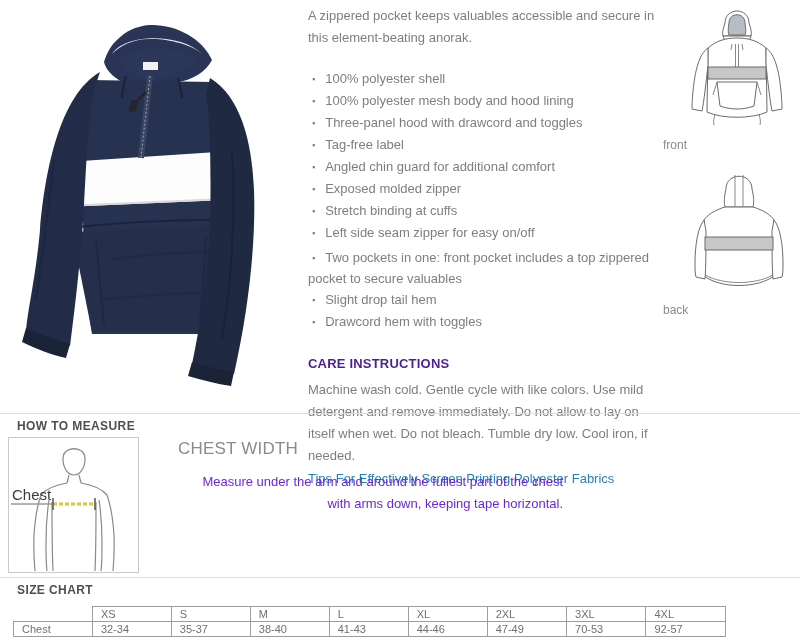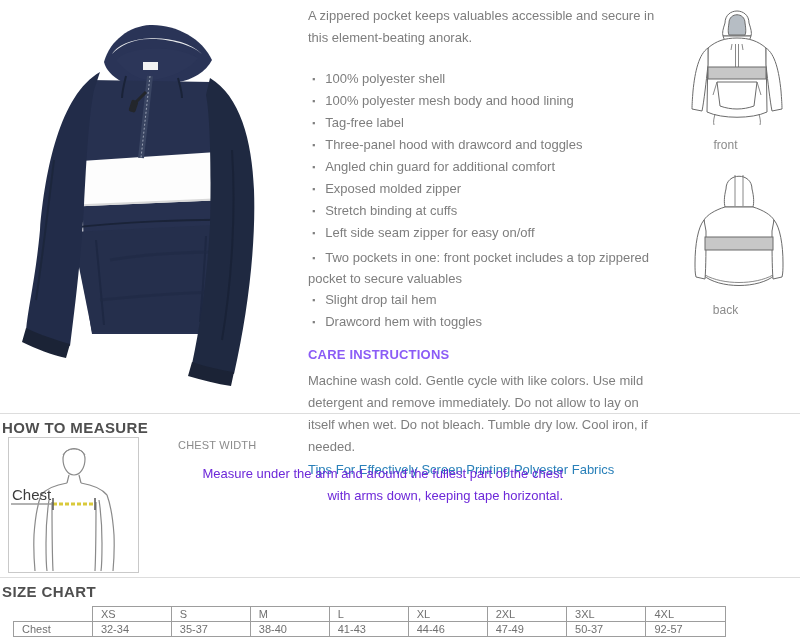--- a/index.html
+++ b/index.html
@@ -14,37 +14,37 @@
 
   
   .top { position:absolute; left:0; top:0; width:800px; height:413px; }
   .photo { position:absolute; left:0; top:0; width:300px; height:410px; background:#ffffff; cursor:pointer; }
   .desc { position:absolute; left:308px; top:5px; width:356px; }
   .intro { line-height:22px; color:#7e7e7e; }
   ul.features { list-style:none; margin-top:23px; }
   ul.features li { line-height:14px; margin-bottom:7px; color:#7e7e7e; }
   ul.features li::before { content:"▪"; font-size:9px; margin-left:4px; margin-right:10px; position:relative; top:-1px; }
   ul.features li.wrap { line-height:20px; margin-bottom:4px; }
-  .care-h { margin-top:17px; font-weight:bold; color:#8b5cf6; letter-spacing:.2px; }
+  .care-h { margin-top:26px; font-weight:bold; color:#4c1d95; letter-spacing:.2px; }
   .care-t { margin-top:8px; line-height:22px; }
   .tips-link { display:inline-block; margin-top:4px; color:#2980b9; text-decoration:none; cursor:pointer; }
 
   .views { position:absolute; left:663px; top:3px; width:125px; }
   .views svg { display:block; }
   .v-front svg { margin-left:24px; }
   .v-back  svg { margin-left:30px; }
-  .view-label { color:#8b8b8b; font-size:12px; margin-top:3px;text-align:center; }
+  .view-label { color:#8b8b8b; font-size:12px; margin-top:3px; }
   .v-back { margin-top:15px; }
 
   
   .htm { position:absolute; left:0; top:414px; width:800px; height:163px; }
-  .sec-h { position:absolute; left:2px; top:5px; font-size:15px; font-weight:bold; color:#4f4f4f; letter-spacing:.4px; }
+  .sec-h { position:absolute; left:17px; top:5px; font-size:12px; font-weight:bold; color:#4f4f4f; letter-spacing:.4px; }
   .fig-box { position:absolute; left:8px; top:23px; width:131px; height:136px; border:1px solid #c9c9c9; background:#fff; }
   .measure { position:absolute; left:178px; top:25px; width:385px; }
-  .measure-h { color:#8b8b8b; font-size:11px; letter-spacing:.2px; }
+  .measure-h { color:#8b8b8b; font-size:17px; letter-spacing:.2px; }
   .measure-t { margin-top:12px; line-height:22px; color:#6d28d9;text-align:right; }
 
   
   .sizes { position:absolute; left:0; top:578px; width:726px; height:63px; }
   table.size-table { position:absolute; left:13px; top:28px; border-collapse:collapse; table-layout:fixed; }
   table.size-table col.c0 { width:85px; }
   table.size-table col.cn { width:87px; }
   table.size-table th, table.size-table td {
     border:1px solid #9d9d9d; font-size:11px; font-weight:normal; text-align:left;
     padding:1px 0 1px 8px; height:13px; color:#707070;
@@ -95,22 +95,22 @@
 
       <path d="M126,76 C124,84 122,92 122,98 M178,78 C180,86 182,92 182,98" stroke="#1a2338" stroke-width="2" fill="none"></path>
     </svg>
   </div>
 
   <div class="desc">
     <p class="intro">A zippered pocket keeps valuables accessible and secure in this element-beating anorak.</p>
     <ul class="features">
       <li>100% polyester shell</li>
       <li>100% polyester mesh body and hood lining</li>
+      <li>Three-panel hood with drawcord and toggles</li>
       <li>Tag-free label</li>
-      <li>Three-panel hood with drawcord and toggles</li>
       <li>Angled chin guard for additional comfort</li>
       <li>Exposed molded zipper</li>
       <li>Stretch binding at cuffs</li>
       <li>Left side seam zipper for easy on/off</li>
       <li class="wrap">Two pockets in one: front pocket includes a top zippered pocket to secure valuables</li>
       <li>Slight drop tail hem</li>
       <li>Drawcord hem with toggles</li>
     </ul>
     <div class="care-h">CARE INSTRUCTIONS</div>
     <div class="care-t">Machine wash cold. Gentle cycle with like colors. Use mild detergent and remove immediately. Do not allow to lay on itself when wet. Do not bleach. Tumble dry low. Cool iron, if needed.</div>
@@ -231,18 +231,18 @@
       <th>4XL</th>
     </tr>
     <tr>
       <td>Chest</td>
       <td>32-34</td>
       <td>35-37</td>
       <td>38-40</td>
       <td>41-43</td>
       <td>44-46</td>
       <td>47-49</td>
-      <td>50-37</td>
+      <td>70-53</td>
       <td>92-57</td>
     </tr>
   </tbody>
     </table>
 </div>
 
 </body></html>

